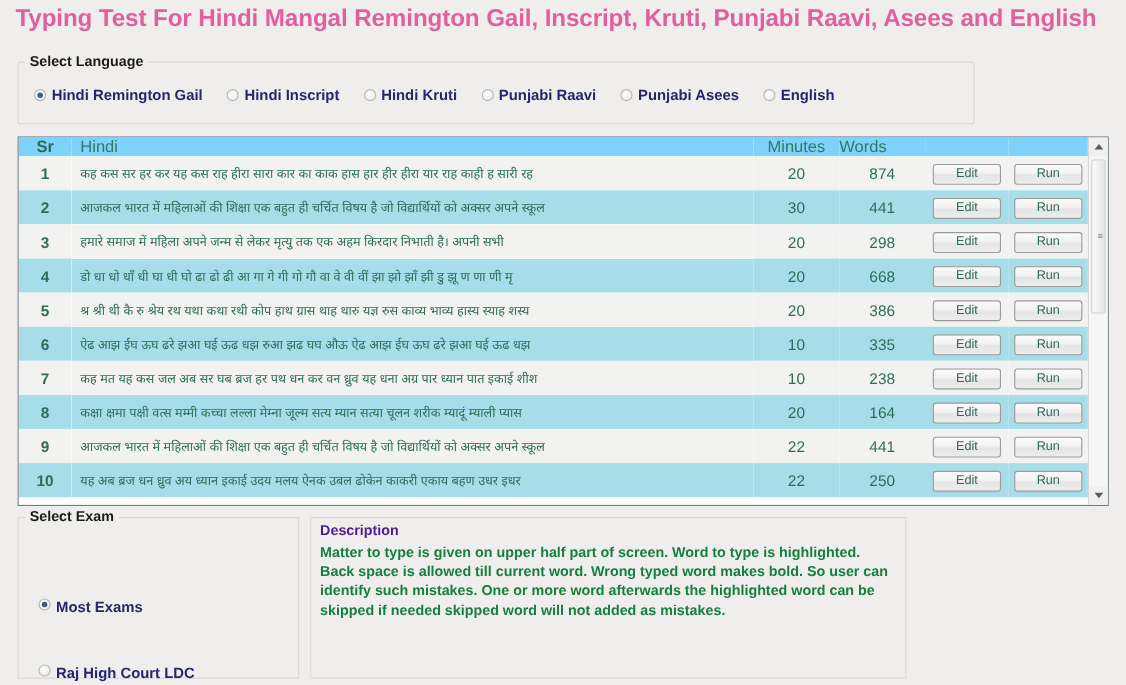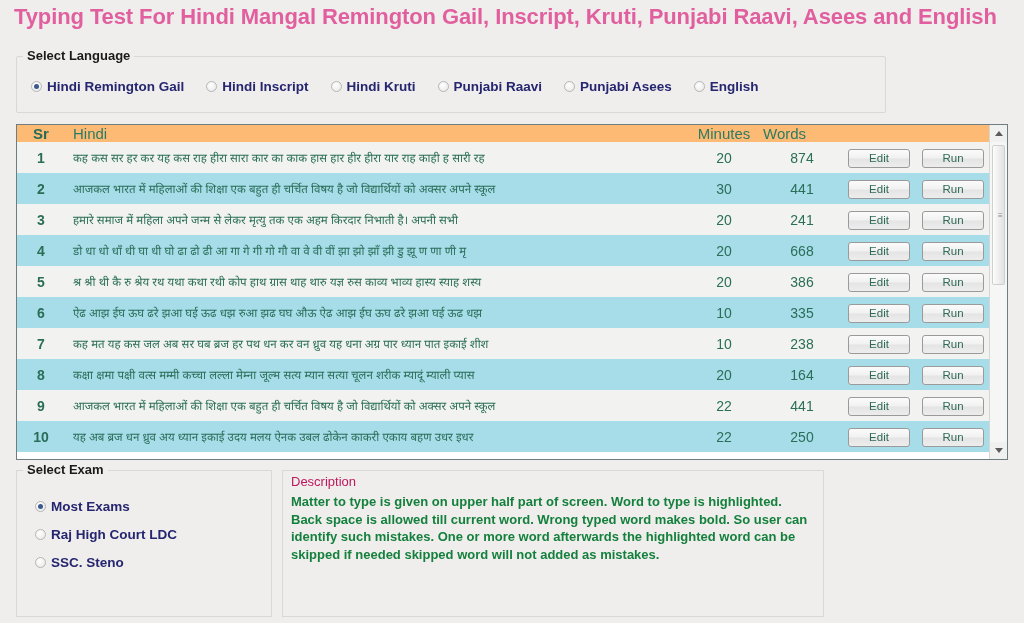--- a/index.html
+++ b/index.html
@@ -103,21 +103,21 @@
     padding: 0;
     border: none;
   }
   .col-sr     { width: 48px; }
   .col-lesson { width: 620px; }
   .col-min    { width: 78px; }
   .col-words  { width: 78px; }
   .col-edit   { width: 76px; }
   .col-run    { width: 72px; }
 
-  thead tr { background: #fdba74; height: 15px; }
+  thead tr { background: #7dd3fc; height: 15px; }
   thead th {
     font-size: 15px;
     font-weight: normal;
     color: #2f7a62;
     text-align: left;
     vertical-align: middle;
   }
   th.hdr-sr    { text-align: center; font-weight: bold; color: #2a6b56; }
   th.hdr-les   { padding-left: 8px; }
   th.hdr-min   { text-align: center; }
@@ -213,39 +213,40 @@
     width: 254px; height: 145px;
     border: 1px solid #d9d8d6;
     background: #efeeec;
   }
   .exam-list {
     position: absolute;
     left: 18px; top: 28px;
   }
   .exam-item {
     display: flex;
-    align-items: center;
+    align-items: flex-start;
     margin-bottom: 13px;
+    margin-top: 45px;
   }
   .exam-item .radio-label { font-size: 13.5px; }
 
   
   .desc-group {
     position: absolute;
     left: 282px; top: 470px;
     width: 540px; height: 145px;
     border: 1px solid #d9d8d6;
     background: #efeeec;
   }
   .desc-title {
     position: absolute;
     left: 8px; top: 3px;
     font-size: 13px;
-    font-weight: normal;
-    color: #be185d;
+    font-weight: bold;
+    color: #4c1d95;
   }
   .desc-body {
     position: absolute;
     left: 8px; top: 22px;
     width: 522px;
     font-size: 13px;
     font-weight: bold;
     color: #15803d;
     line-height: 17.5px;
   }
@@ -422,21 +423,21 @@
             <td class="c-lesson">आजकल भारत में महिलाओं की शिक्षा एक बहुत ही चर्चित विषय है जो विद्यार्थियों को अक्सर अपने स्कूल</td>
             <td class="c-min">30</td>
             <td class="c-words">441</td>
             <td class="c-btn"><span class="minibtn">Edit</span></td>
             <td class="c-btn"><span class="minibtn">Run</span></td>
           </tr>
           <tr class="odd">
             <td class="c-sr">3</td>
             <td class="c-lesson">हमारे समाज में महिला अपने जन्म से लेकर मृत्यु तक एक अहम किरदार निभाती है। अपनी सभी</td>
             <td class="c-min">20</td>
-            <td class="c-words">241</td>
+            <td class="c-words">298</td>
             <td class="c-btn"><span class="minibtn">Edit</span></td>
             <td class="c-btn"><span class="minibtn">Run</span></td>
           </tr>
           <tr class="even">
             <td class="c-sr">4</td>
             <td class="c-lesson">डो धा धो धाँ धी घा धी घो ढा ढो ढी आ गा गे गी गो गौ वा वे वी वीं झा झो झाँ झी डु झू ण णा णी मृ</td>
             <td class="c-min">20</td>
             <td class="c-words">668</td>
             <td class="c-btn"><span class="minibtn">Edit</span></td>
             <td class="c-btn"><span class="minibtn">Run</span></td>

